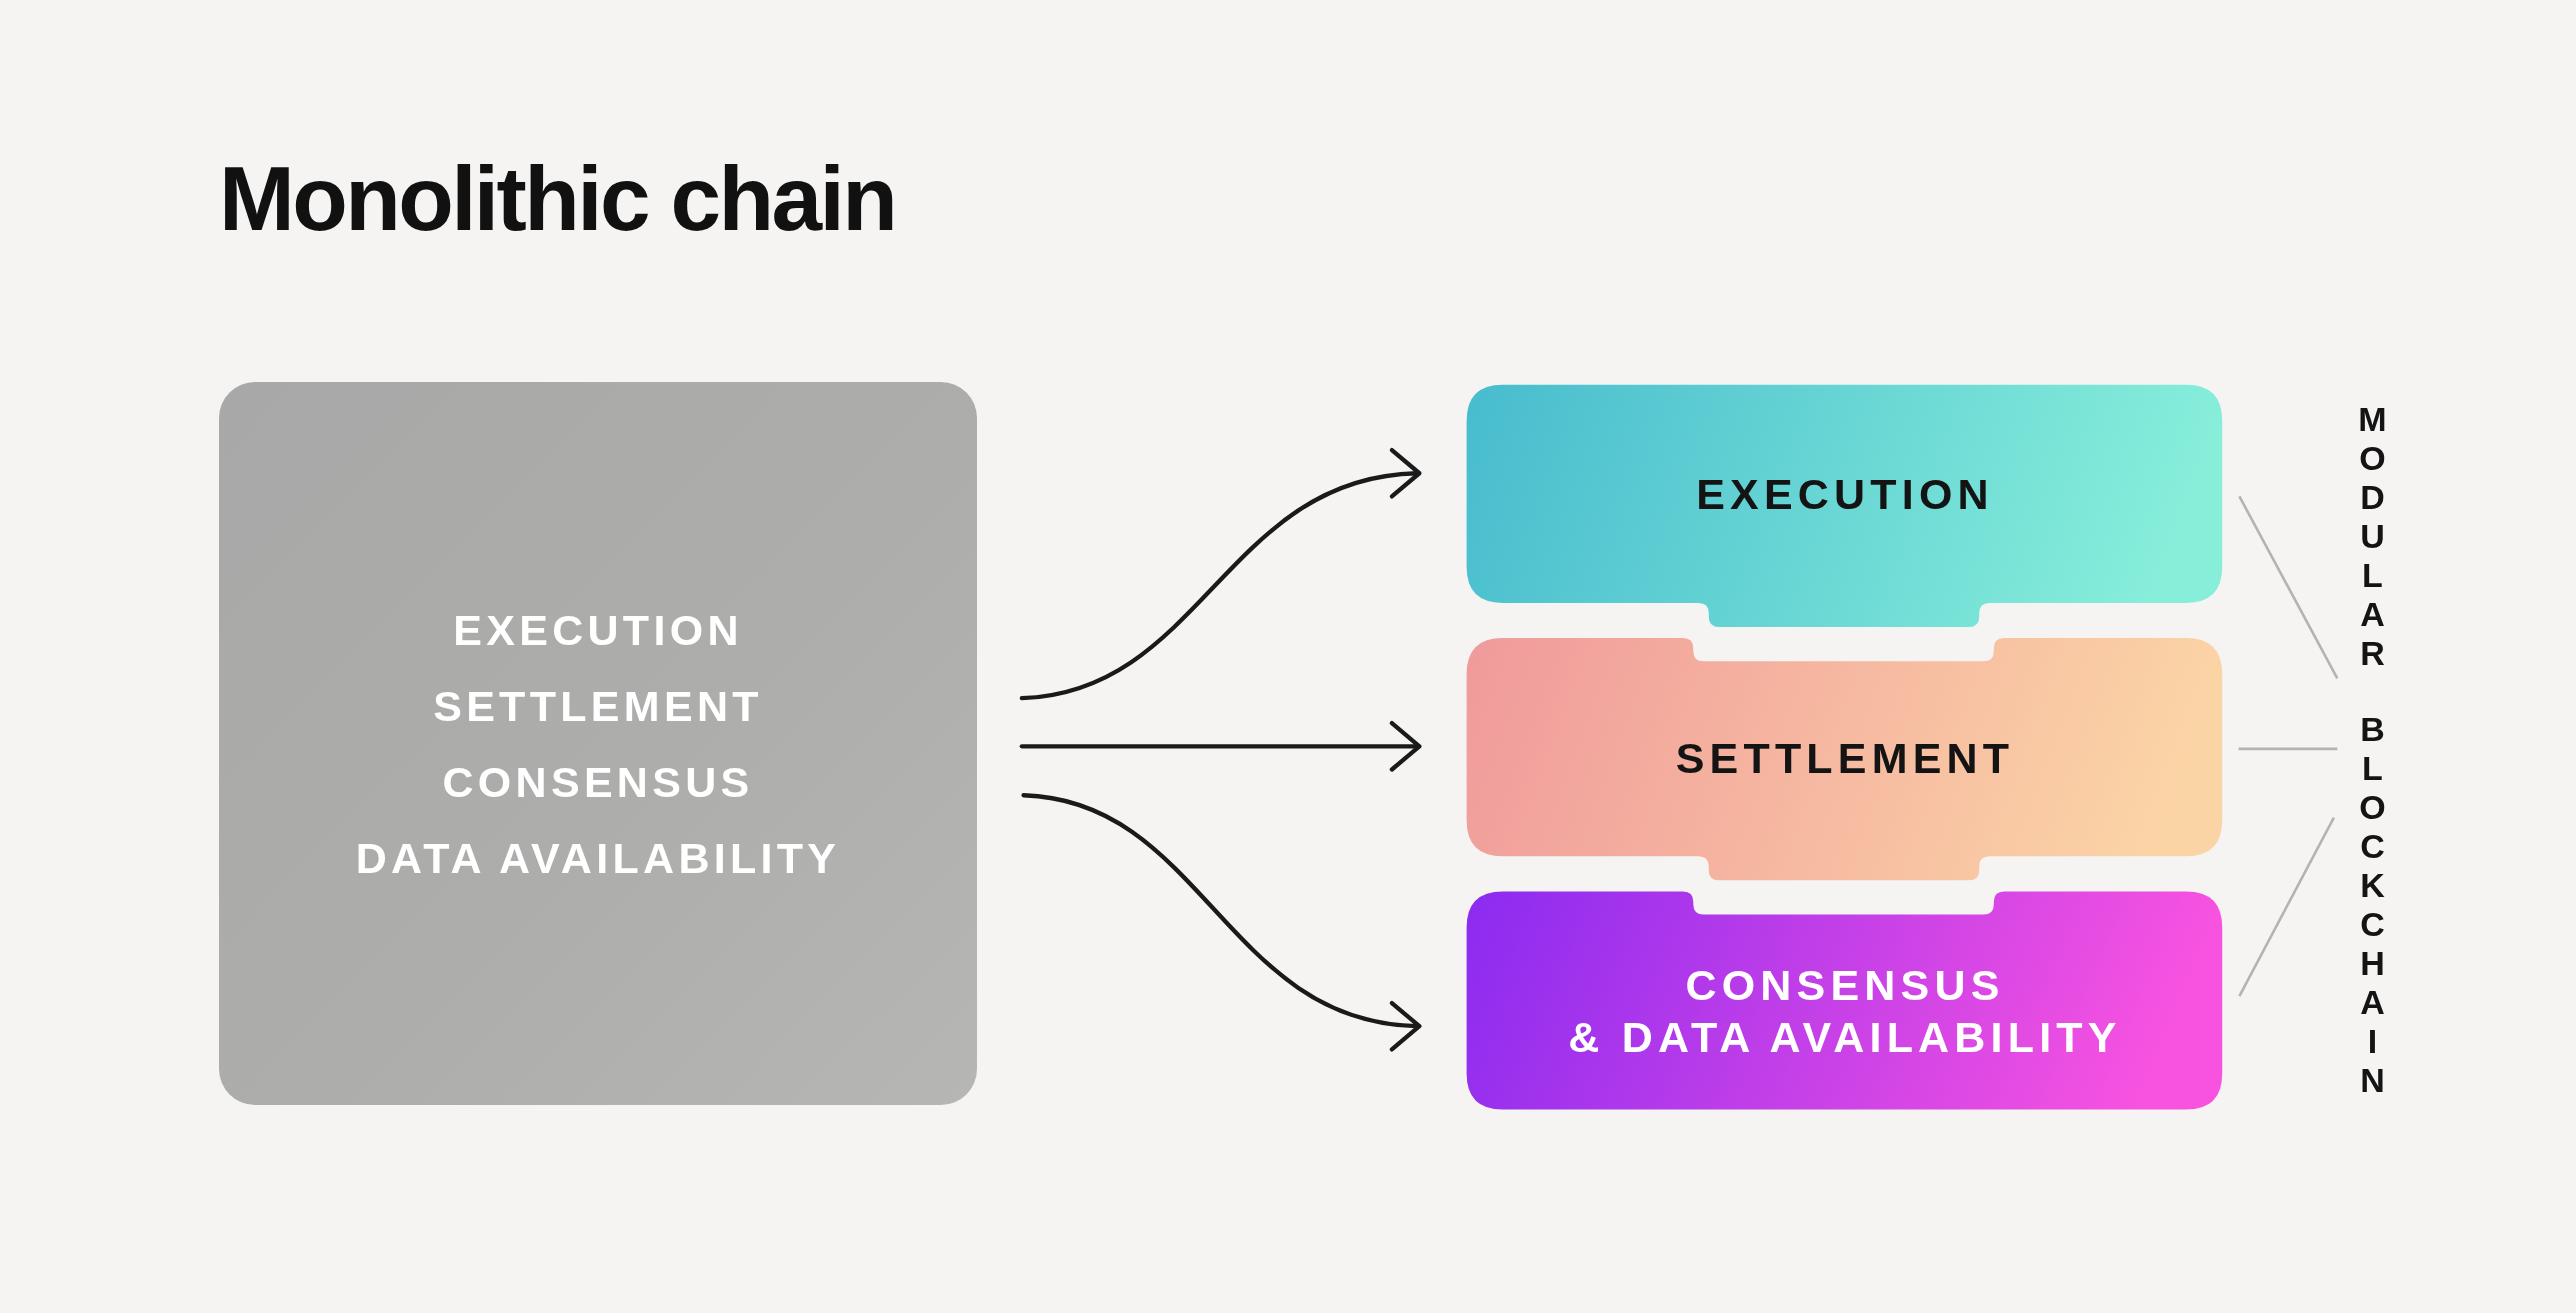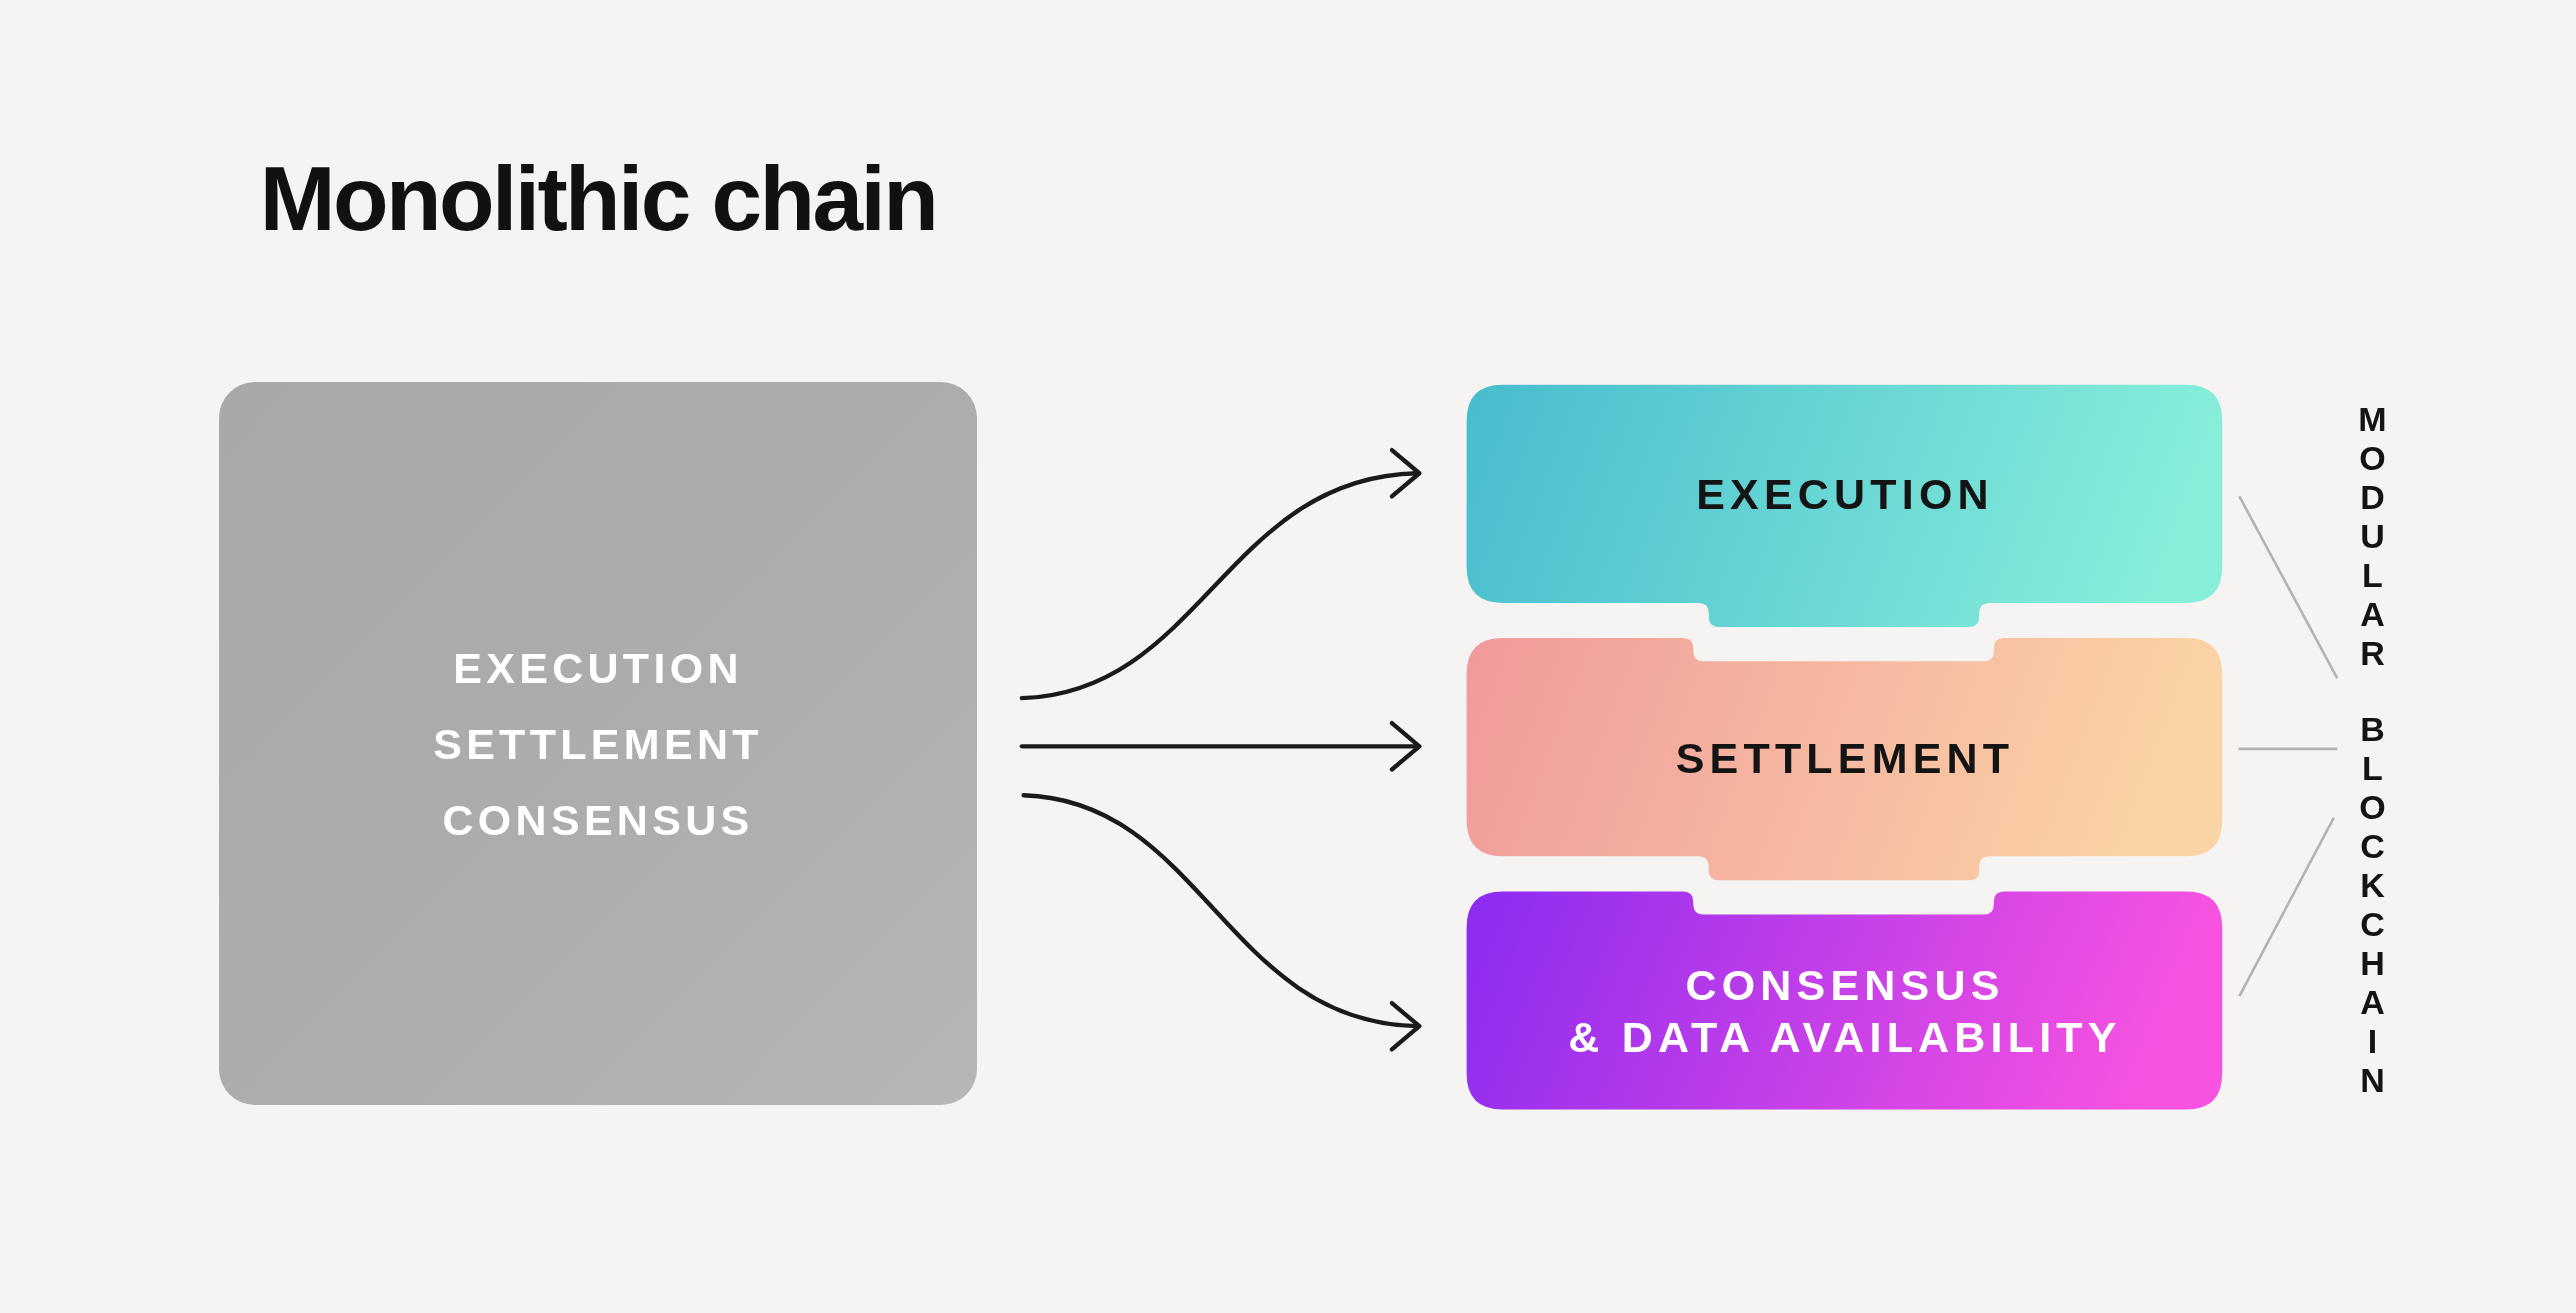--- a/index.html
+++ b/index.html
@@ -9,21 +9,21 @@
     font-family: "Liberation Sans", sans-serif;
     overflow: hidden;
     position: relative;
   }
   .stage { position: absolute; inset: 0; width: 2576px; height: 1314px; }
 
   .title {
     position: absolute; top: 153px;
     font-size: 91px; line-height: 91px; font-weight: 700;
     letter-spacing: -2.6px; color: #111111;
-    text-align: center; white-space: nowrap;
+    white-space: nowrap;
   }
   .title-left  { left: 219px;  width: 758px; }
   .title-right { left: 1467px; width: 756px; }
 
   .mono-box {
     position: absolute; left: 219px; top: 382px;
     width: 758px; height: 723px;
     border-radius: 36px;
     background: linear-gradient(135deg, #a8a8a8 0%, #adadab 55%, #b6b6b4 100%);
     display: flex; flex-direction: column;
@@ -67,20 +67,21 @@
 <body style="background: rgb(245, 244, 242);">
 
 <div class="stage">
 
   <div class="title title-left">Monolithic chain</div>
 
   <div class="mono-box">
     <div class="mono-line">EXECUTION</div>
     <div class="mono-line">SETTLEMENT</div>
     <div class="mono-line">CONSENSUS</div>
+    <div class="mono-line">DATA AVAILABILITY</div>
   </div>
 
   <svg class="overlay" width="2576" height="1314" viewBox="0 0 3000 1530">
     <defs>
       <linearGradient id="grad-0" x1="0" y1="0" x2="1" y2="0.12">
         <stop offset="0%" stop-color="#47bcce"></stop>
         <stop offset="100%" stop-color="#87eeda"></stop>
       </linearGradient>
       <linearGradient id="grad-1" x1="0" y1="0" x2="1" y2="0.12">
         <stop offset="0%" stop-color="#f09a9b"></stop>

